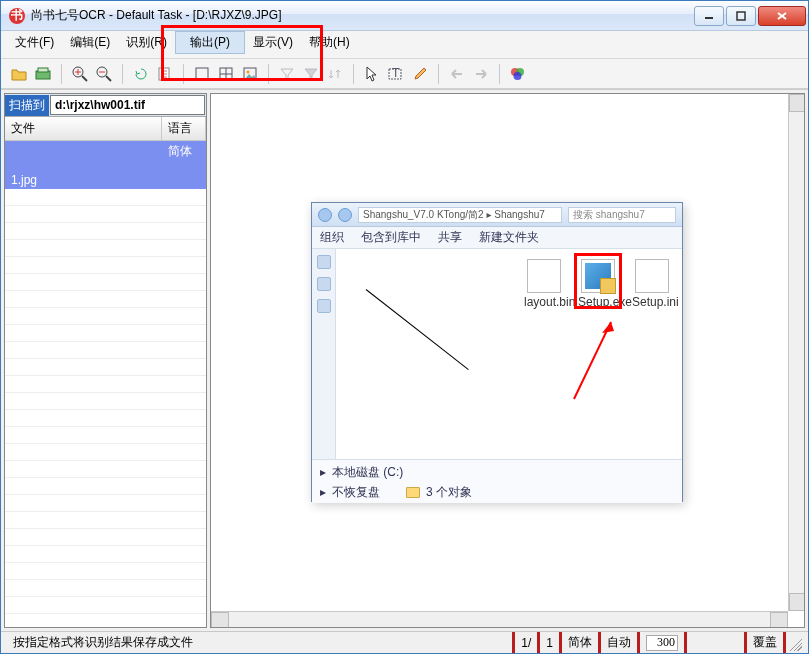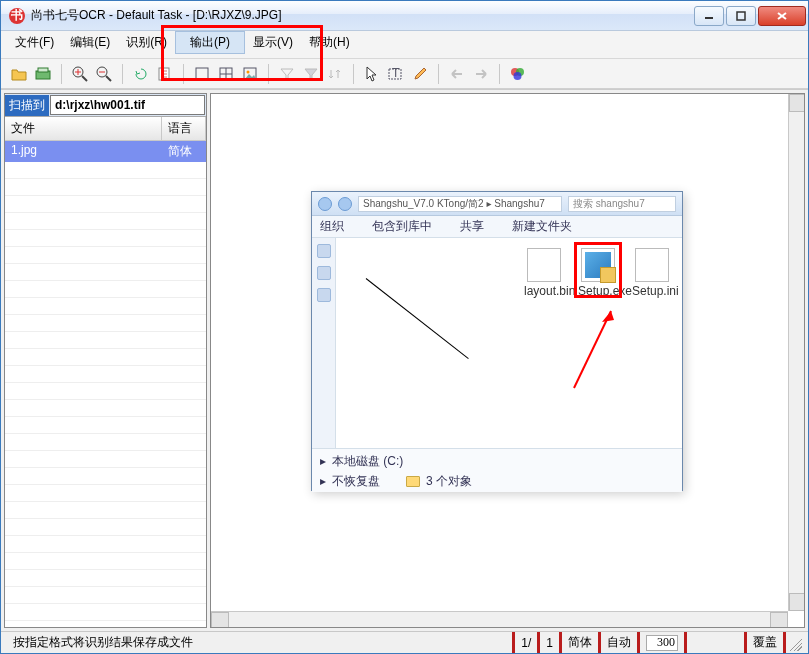--- a/index.html
+++ b/index.html
@@ -35,32 +35,32 @@
 .scan-label { background:#2d6bc0; color:#fff; padding:2px 4px; }
 .scan-path { background:#fff; flex:1; padding:2px 4px; font-weight:bold; border:1px solid #7a7a7a; margin:1px; }
 .file-header { display:flex; background:linear-gradient(to bottom,#fff,#e6e6e6); border-bottom:1px solid #c8c8c8; }
 .file-header .col { padding:3px 6px; border-right:1px solid #c8c8c8; }
 .file-header .col.name { flex:1; }
 .file-header .col.lang { width:44px; }
 .file-list { flex:1; overflow:auto; }
 .file-row { display:flex; }
 .file-row.selected { background:#7a8ff0; color:#fff; }
 .file-row .cell { padding:2px 6px; }
-.file-row .cell.name { flex:1; }
+.file-row .cell.name { flex:1;margin-top:30px; }
 .file-row .cell.lang { width:44px; }
 .grid-lines .gl { height:17px; border-bottom:1px solid #eee; }
 
 .right-pane { flex:1; margin:3px 3px 3px 0; display:flex; flex-direction:column; min-width:0; }
 .canvas-wrap { flex:1; background:#fff; border:1px solid #888; position:relative; overflow:hidden; }
-.embedded-window { position:absolute; left:100px; top:97px; width:372px; height:300px; background:#15803d; border:1px solid #6b88ac; box-shadow: 2px 3px 10px rgba(0,0,0,.2); }
+.embedded-window { position:absolute; left:100px; top:108px; width:372px; height:300px; background:#15803d; border:1px solid #6b88ac; box-shadow: 2px 3px 10px rgba(0,0,0,.2); }
 .ew-title { height:24px; background:linear-gradient(to bottom,#eaf2fc,#cfe0f4); border-bottom:1px solid #b6c9df; display:flex;align-items:center;padding:0 6px;gap:6px; }
 .ew-title .nav-ico { width:14px;height:14px;border-radius:50%;background:#a6c8ef;border:1px solid #6b9bd4; }
 .ew-addr { flex:1; background:#fff; border:1px solid #c0cfe0; height:16px; font-size:10px; padding:0 4px; color:#555;}
 .ew-search { width:108px; background:#fff;border:1px solid #c0cfe0;height:16px;font-size:10px;padding:0 4px;color:#888;}
-.ew-toolbar { height:22px; background:#f3f7fc;border-bottom:1px solid #d4dfe9;display:flex;align-items:center;gap:28px;padding:0 8px;font-size:10px;color:#335; }
+.ew-toolbar { height:22px; background:#f3f7fc;border-bottom:1px solid #d4dfe9;display:flex;align-items:center;gap:17px;padding:0 8px;font-size:10px;color:#335; }
 .ew-body { display:flex; height:210px; }
 .ew-side { width:24px; background:#eef3fa; border-right:1px solid #d4dfe9; display:flex;flex-direction:column;align-items:center;gap:8px;padding-top:6px; }
 .ew-side .sico { width:14px;height:14px;background:#c8d8ee;border:1px solid #9db9dc;border-radius:2px; }
 .ew-content { flex:1; position:relative; background:#fff; }
 .ew-content .diag-line { position:absolute; left:30px; top:40px; width:130px; height:1px; background:#000; transform:rotate(38deg); transform-origin:left center; }
 .ew-icons-row { position:absolute; top:10px; right:10px; display:flex; gap:14px; }
 .ew-file-ico { width:40px; text-align:center; font-size:9px; color:#333; }
 .ew-file-ico .ico-box { width:34px;height:34px;background:#fff;border:1px solid #bbb;margin:0 auto 2px; position:relative; }
 .ew-file-ico .ico-box.setup::before{content:"";position:absolute;inset:3px;background:linear-gradient(135deg,#5bb0e8,#2c7bbf);}
 .ew-file-ico .ico-box.setup::after{content:"";position:absolute;right:-2px;bottom:-2px;width:14px;height:14px;background:#f1c75e;border:1px solid #c59a2c;}

